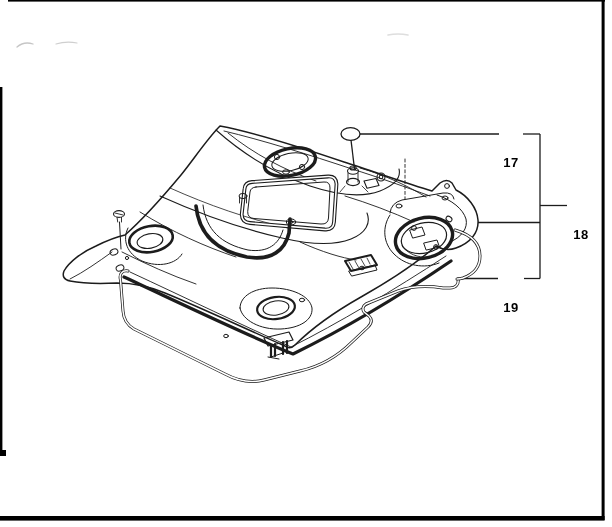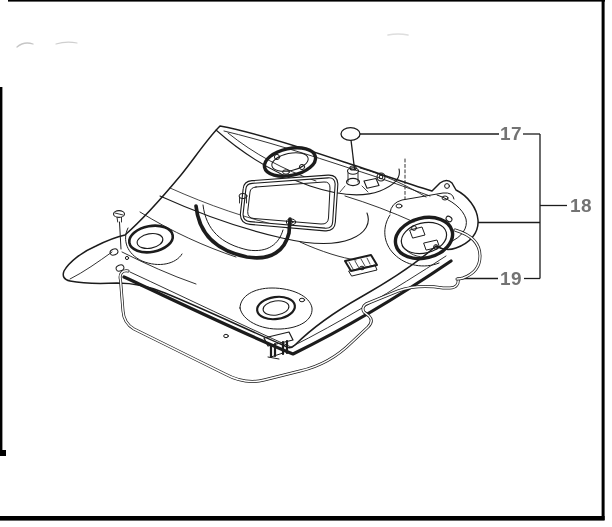--- a/index.html
+++ b/index.html
@@ -9,25 +9,26 @@
     background:#ffffff;
     overflow:hidden;
     font-family:"Liberation Sans", sans-serif;
   }
   .figure-svg{position:absolute;left:0;top:0;}
   .callout{
     position:absolute;
     transform:translate(-50%,-50%);
     font-family:"Liberation Sans", sans-serif;
     font-weight:bold;
-    font-size:19px;
-    color:#737373;
+    font-size:13px;
+    color:#000000;
     letter-spacing:0.5px;
     white-space:nowrap;
     user-select:none;
+    margin-top:28px;
   }
 </style>
 </head>
 <body>
 
 <div class="page">
 
   <svg class="figure-svg" width="612" height="527" viewBox="0 0 612 527">
 
     <g fill="#000">

